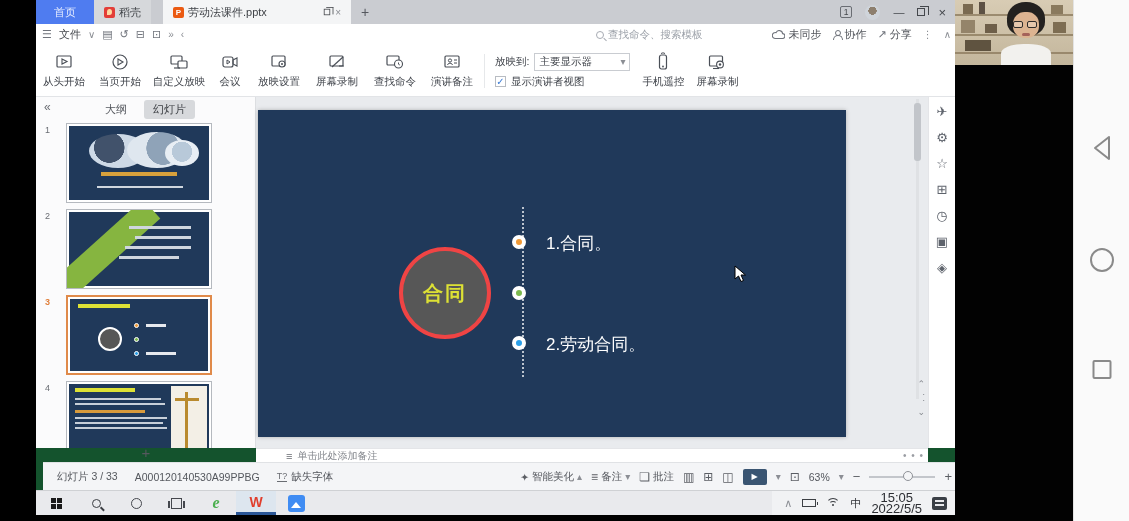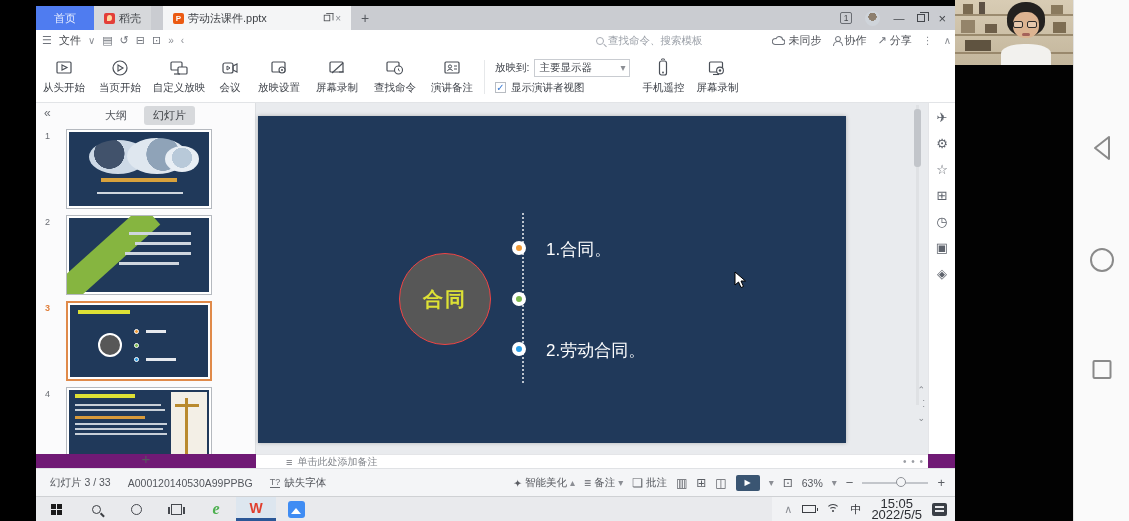--- a/index.html
+++ b/index.html
@@ -1,21 +1,21 @@
 <!DOCTYPE html>
 <html><head>
 <meta charset="utf-8">
 <style>
   * { margin:0; padding:0; box-sizing:border-box; }
   html,body { width:1129px; height:521px; background:#000; overflow:hidden;
     font-family:"Liberation Sans","DejaVu Sans",sans-serif; }
 
   
   #stage { position:relative; width:1129px; height:521px; background:#000; }
-  #pc { position:absolute; left:36px; top:0; width:919px; height:515px; background:#701a75;margin-top:6px; }
+  #pc { position:absolute; left:36px; top:0; width:919px; height:515px; background:#14532d; }
   #cam { position:absolute; left:955px; top:0; width:118px; height:65px; overflow:hidden;
     background:linear-gradient(#d8ccb4,#c3b69c); }
   #cam-black { position:absolute; left:955px; top:65px; width:118px; height:456px; background:#020202; }
   #androidbar { position:absolute; left:1073px; top:0; width:56px; height:521px; background:#fafafa; border-left:1px solid #e3e3e3; }
 
   
   .shelf { position:absolute; left:0; width:118px; height:2px; background:#8d7c5f; opacity:.8; }
   .shelf-item { position:absolute; background:#7a6a50; }
   .head-hair { position:absolute; left:52px; top:2px; width:38px; height:34px; background:#23211f; border-radius:48% 48% 42% 42%; }
   .head-face { position:absolute; left:58px; top:12px; width:26px; height:26px; background:#dcb491; border-radius:45%; }
@@ -85,39 +85,39 @@
   .thumb-num.sel { color:#e0803d; font-weight:bold; }
   .thumb { position:absolute; left:30px; top:0; width:146px; height:80px; background:#20395a; border:1px solid #b5b9bf; box-shadow:0 0 0 2px #fff inset; overflow:hidden; }
   .thumb.sel { border:2px solid #e08a4a; }
   .mini { position:absolute; }
   .add-slide { position:absolute; left:0; top:351px; width:220px; height:13px; }
 
   
   #canvas { position:absolute; left:222px; top:13px; width:588px; height:327px; background:#20395a; box-shadow:0 0 4px rgba(0,0,0,.25); }
   .slide-title { position:absolute; left:37px; top:10px; font-size:19px; font-weight:bold; color:#dde135; letter-spacing:1px; }
   .dotline { position:absolute; left:264px; top:97px; height:170px; border-left:2px dotted rgba(255,255,255,.7); }
-  .bigcircle { position:absolute; left:141px; top:137px; width:92px; height:92px; border-radius:50%; background:#575757; border:1px solid #ef4444; display:flex; align-items:center; justify-content:center; }
+  .bigcircle { position:absolute; left:141px; top:137px; width:92px; height:92px; border-radius:50%; background:#575757; border:4px solid #ef4444; display:flex; align-items:center; justify-content:center; }
   .bigcircle span { color:#dde135; font-size:20px; font-weight:bold; letter-spacing:2px; }
   .tdot { position:absolute; left:254px; width:14px; height:14px; border-radius:50%; border:4px solid #fff; }
   .titem { position:absolute; left:288px; color:#fff; font-size:17px; }
 
   
   #vscroll { position:absolute; right:34px; top:2px; width:7px; height:300px; }
   .vs-track { position:absolute; left:2px; top:0; width:3px; height:100%; background:#dfe1e4; }
   .vs-thumb { position:absolute; left:0; top:4px; width:7px; height:58px; background:#c2c5ca; border-radius:3px; }
   .vs-btn { position:absolute; right:30px; font-size:9px; color:#85888e; }
   #sidetools { position:absolute; right:0; top:0; width:27px; height:351px; background:#ffffff; border-left:1px solid #e4e5e8; display:flex; flex-direction:column; align-items:center; padding-top:8px; gap:13px; }
   .st-ic { font-size:13px; color:#5e636c; line-height:1; }
 
   
   #notes { position:absolute; left:220px; top:448px; width:672px; height:14px; background:#fff; border-top:1px solid #e4e5e8; display:flex; align-items:center; gap:5px; padding-left:30px; font-size:10px; color:#84878d; }
   #notes-more { position:absolute; right:31px; top:450px; font-size:10px; color:#9a9da3; letter-spacing:1px; }
 
   
-  #status { position:absolute; left:0; top:462px; width:100%; height:28px; background:#f4f5f7; border-top:1px solid #e0e2e5; display:flex; align-items:center; font-size:10.5px; color:#54575d; }
+  #status { position:absolute; left:7px; top:462px; width:100%; height:28px; background:#f4f5f7; border-top:1px solid #e0e2e5; display:flex; align-items:center; font-size:10.5px; color:#54575d; }
   .st-left { display:flex; align-items:center; gap:17px; padding-left:14px; }
   .st-right { margin-left:auto; display:flex; align-items:center; gap:9px; padding-right:10px; }
   .tmark { font-size:9px; color:#6a6d73; border-bottom:1px solid #6a6d73; }
   .viewic { font-size:12px; color:#5b5e64; }
   .playbtn { width:24px; height:16px; background:#3a5572; border-radius:2px; color:#fff; font-size:8px; display:flex; align-items:center; justify-content:center; }
   .zslider { position:relative; width:66px; height:2px; background:#c3c6cb; }
   .zthumb { position:absolute; left:34px; top:-4.5px; width:10px; height:10px; border-radius:50%; background:#f4f5f7; border:1px solid #8f9298; }
 
   
   #taskbar { position:absolute; left:0; top:490px; width:100%; height:25px; background:#e9eaed; border-top:1px solid #cfd1d4; display:flex; align-items:center; }

